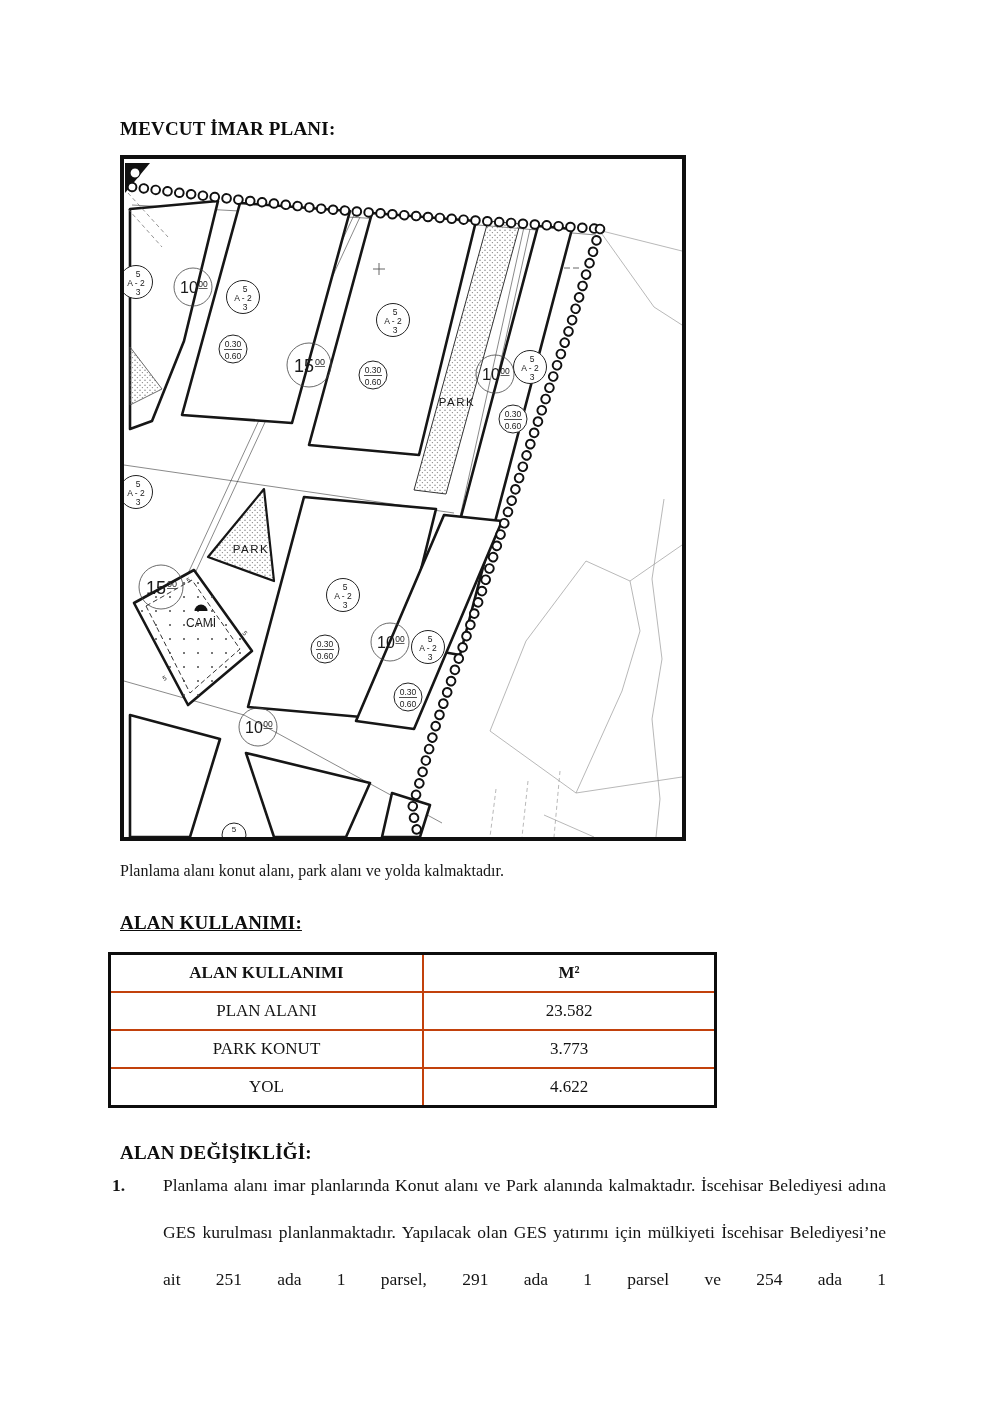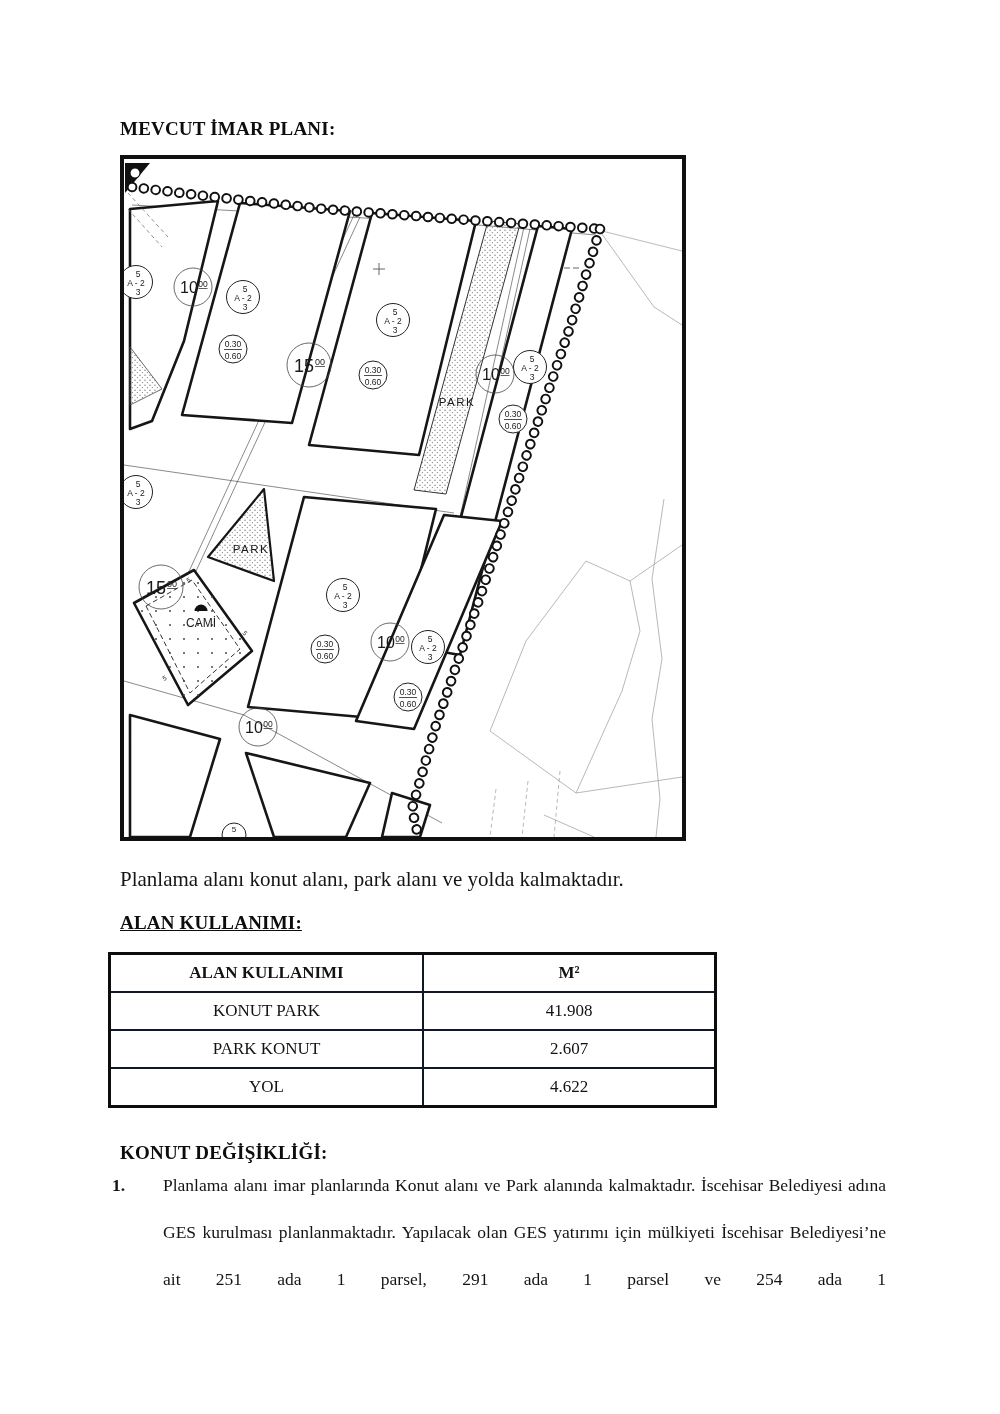--- a/index.html
+++ b/index.html
@@ -5,24 +5,24 @@
   html,body{margin:0;padding:0;background:#ffffff;}
   .page{position:relative;width:1000px;height:1414px;background:#fff;color:#111;
         font-family:"Liberation Serif",serif;overflow:hidden;}
   .h{position:absolute;font-weight:bold;font-size:19px;letter-spacing:.2px;color:#0d0d0d;}
   #h1{left:120px;top:118px;}
   #h2{left:120px;top:912px;text-decoration:underline;}
   #h3{left:120px;top:1142px;}
   .map-frame{position:absolute;left:120px;top:155px;width:566px;height:686px;
              border:4px solid #101010;box-sizing:border-box;background:#fff;}
   .map-frame svg{display:block;width:558px;height:678px;}
-  .caption{position:absolute;left:120px;top:846px;font-size:21px;color:#151515;}
+  .caption{position:absolute;left:120px;top:846px;font-size:16px;color:#151515;}
   .tbl{position:absolute;left:108px;top:952px;width:609px;border-collapse:collapse;
        table-layout:fixed;font-size:17px;}
-  .tbl td{border:2px solid #0f172a;text-align:center;vertical-align:middle;
+  .tbl td{border:2px solid #c2410c;text-align:center;vertical-align:middle;
           height:36px;padding:0 4px;color:#131313;}
   .tbl tr.hdr td{font-weight:bold;}
   .tbl{border:3px solid #0d0d0d;}
   .para-wrap{position:absolute;left:112px;top:1162px;width:774px;font-size:17.5px;
              line-height:47px;color:#141414;}
   .para-num{position:absolute;left:0;top:0;font-weight:bold;}
   .para-txt{margin:0 0 0 51px;text-align:justify;text-align-last:justify;}
   svg text{font-family:"Liberation Sans",sans-serif;fill:#1a1a1a;}
   .blk{fill:#ffffff;stroke:#161616;stroke-width:2.6;stroke-linejoin:round;}
   .thin{stroke:#3a3a3a;stroke-width:.6;fill:none;}
@@ -179,34 +179,34 @@
 
   <div id="h2" class="h">ALAN KULLANIMI:</div>
 
   <table class="tbl">
     <tbody>
         <tr class="hdr">
       <td style="width:50%">ALAN KULLANIMI</td>
       <td>M²</td>
     </tr>
     <tr>
-      <td>KONUT PARK</td>
-      <td>41.908</td>
+      <td>PLAN ALANI</td>
+      <td>23.582</td>
     </tr>
     <tr>
       <td>PARK KONUT</td>
-      <td>2.607</td>
+      <td>3.773</td>
     </tr>
     <tr>
       <td>YOL</td>
       <td>4.622</td>
     </tr>
   </tbody>
     </table>
 
-  <div id="h3" class="h">KONUT DEĞİŞİKLİĞİ:</div>
+  <div id="h3" class="h">ALAN DEĞİŞİKLİĞİ:</div>
 
   <div class="para-wrap">
     <span class="para-num">1.</span>
     <p class="para-txt">Planlama alanı imar planlarında Konut alanı ve Park alanında kalmaktadır. İscehisar Belediyesi adına GES kurulması planlanmaktadır. Yapılacak olan GES yatırımı için mülkiyeti İscehisar Belediyesi’ne ait 251 ada 1 parsel, 291 ada 1 parsel ve 254 ada 1</p>
   </div>
 
 </div>
 
 </body></html>

